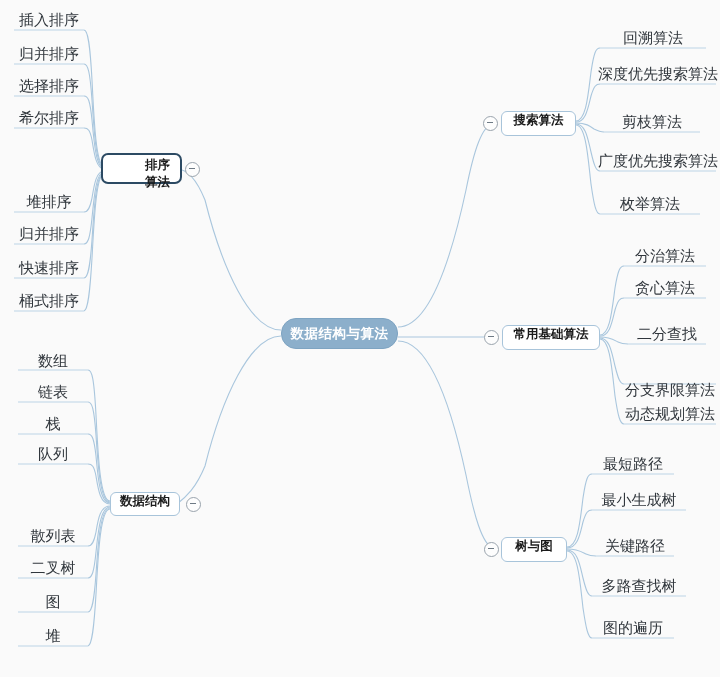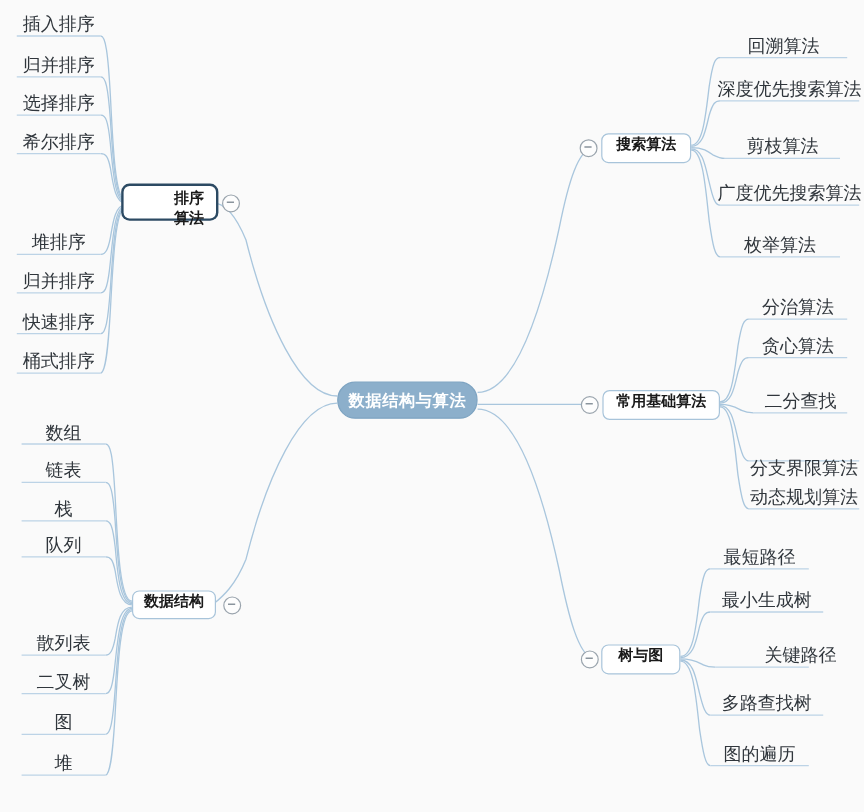--- a/index.html
+++ b/index.html
@@ -297,21 +297,21 @@
   <div class="branch-node" style="left:501px; top:537px; width:66px; height:25px;">
     <span>树与图</span>
   </div>
 
   <div class="leaf" style="left:592px; top:456px; width:82px; height:20px;">
     <span>最短路径</span>
   </div>
   <div class="leaf" style="left:592px; top:492px; width:94px; height:20px;">
     <span>最小生成树</span>
   </div>
-  <div class="leaf" style="left:628px; top:538px; width:78px; height:20px;">
+  <div class="leaf" style="left:596px; top:538px; width:78px; height:20px;">
     <span>关键路径</span>
   </div>
   <div class="leaf" style="left:592px; top:578px; width:94px; height:20px;">
     <span>多路查找树</span>
   </div>
   <div class="leaf" style="left:592px; top:620px; width:82px; height:20px;">
     <span>图的遍历</span>
   </div>
 
 </div>

